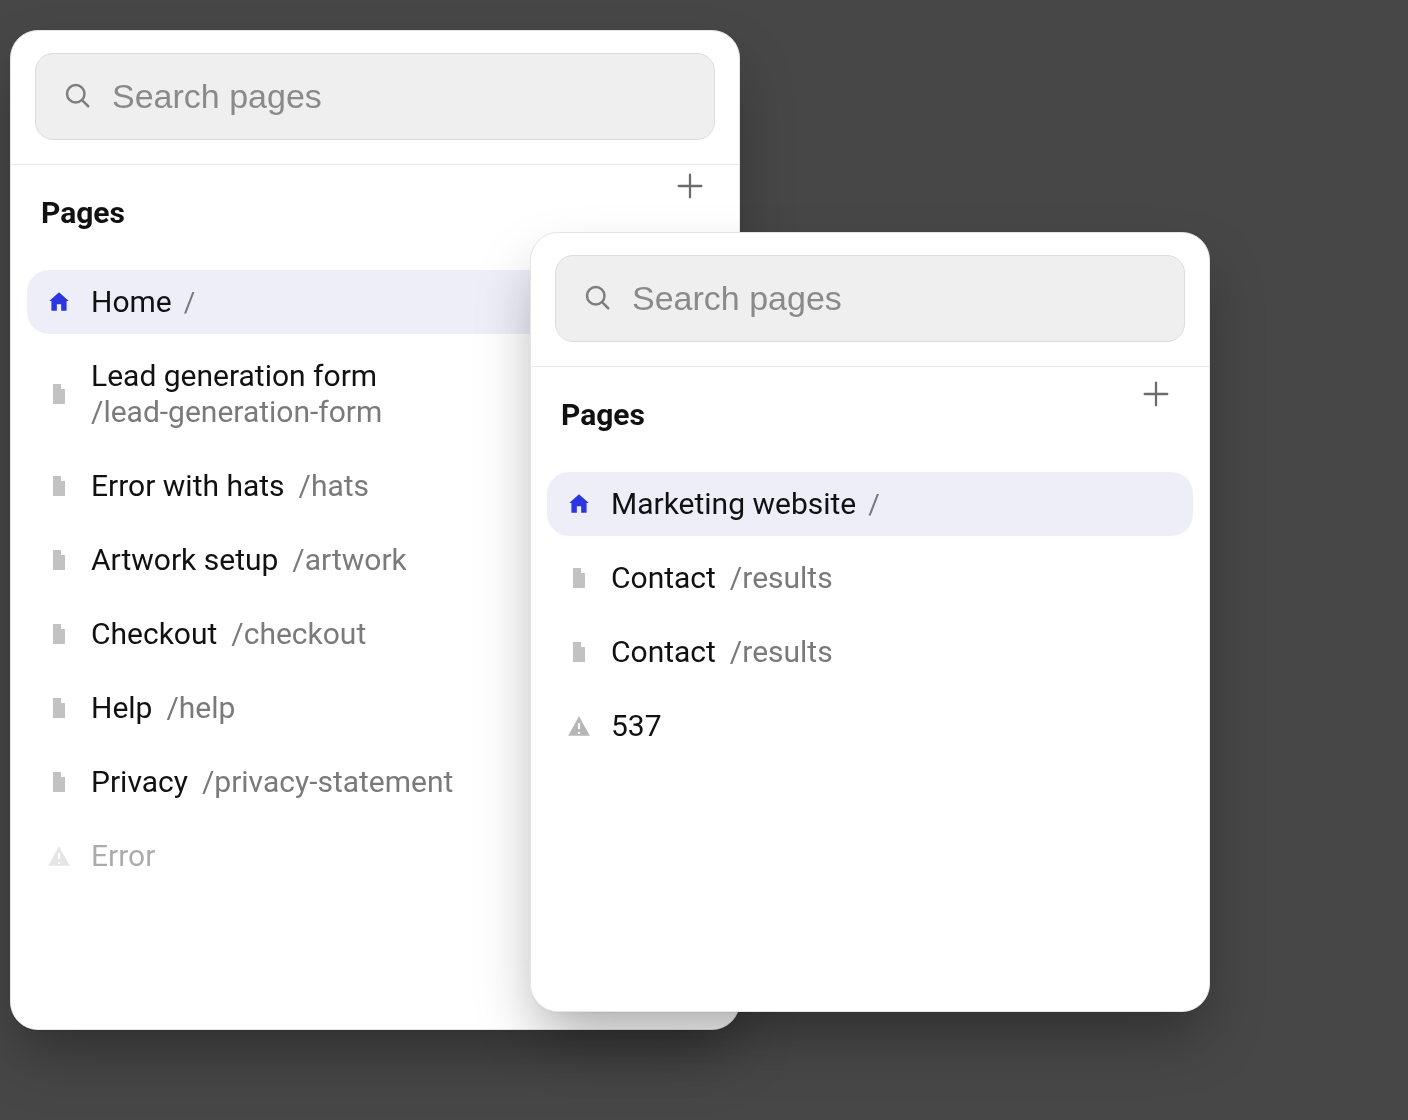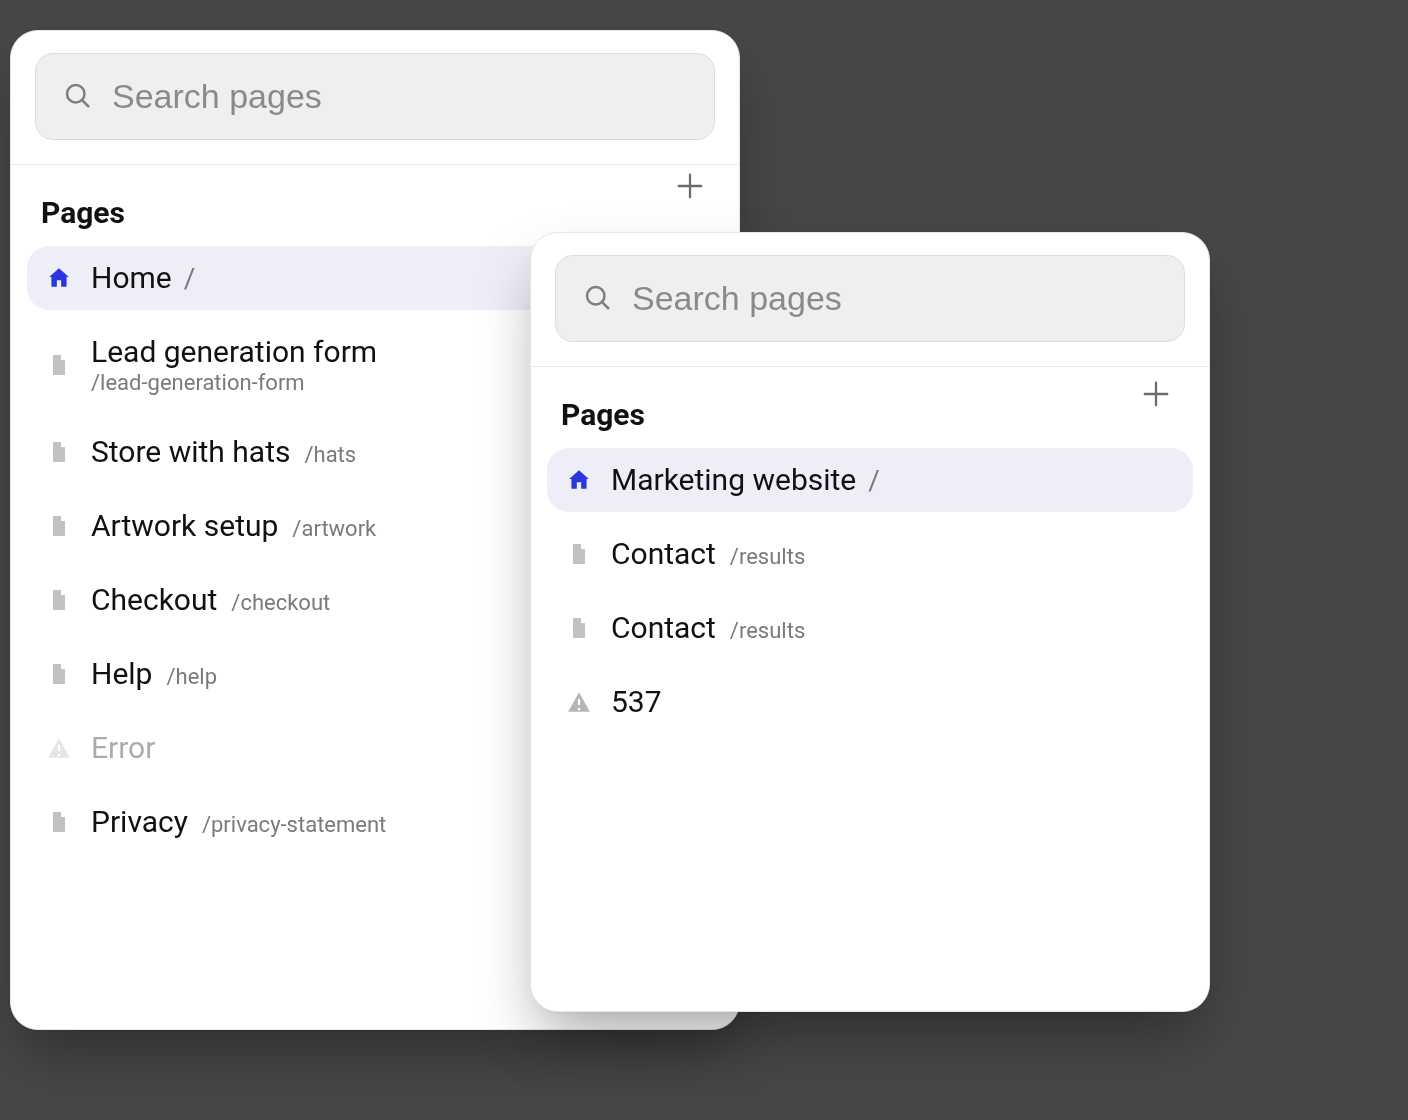--- a/index.html
+++ b/index.html
@@ -98,39 +98,40 @@
     display: flex; flex-direction: column; gap: 10px;
   }
   .page-item {
     display: flex; align-items: center; gap: 18px;
     padding: 14px 18px;
     border-radius: 22px;
     cursor: pointer;
   }
   .page-item.selected {
     background: var(--selected-bg);
+    margin-top: 24px;
   }
   .page-item .icon {
     width: 28px; height: 28px;
     display: flex; align-items: center; justify-content: center;
     flex: 0 0 28px;
   }
   .page-item .labels {
     display: flex; flex-direction: column; line-height: 1.2;
   }
   .page-item.one-line .labels {
     flex-direction: row; align-items: baseline; gap: 14px;
   }
   .page-item .title {
     font-size: 30px;
     color: var(--text-primary);
     font-weight: 400;
   }
   .page-item .path {
-    font-size: 22px;
+    font-size: 30px;
     color: var(--text-secondary);
   }
   .page-item .title-and-slash {
     display: flex; align-items: baseline; gap: 12px;
   }
   .page-item .slash {
     font-size: 28px;
     color: var(--text-secondary);
   }
 
@@ -201,21 +202,21 @@
           </div>
         </div>
         <div class="page-item one-line">
           <span class="icon">
             <svg width="24" height="26" viewBox="0 0 24 24" fill="#c2c2c2">
               <path d="M6 2h8l4 4v16H6V2zm8 0v4h4"></path>
               <path d="M14 2v5h5" fill="#ffffff"></path>
             </svg>
           </span>
           <div class="labels">
-            <span class="title">Store with hats</span>
+            <span class="title">Error with hats</span>
             <span class="path">/hats</span>
           </div>
         </div>
         <div class="page-item one-line">
           <span class="icon">
             <svg width="24" height="26" viewBox="0 0 24 24" fill="#c2c2c2">
               <path d="M6 2h8l4 4v16H6V2zm8 0v4h4"></path>
               <path d="M14 2v5h5" fill="#ffffff"></path>
             </svg>
           </span>
@@ -241,40 +242,40 @@
             <svg width="24" height="26" viewBox="0 0 24 24" fill="#c2c2c2">
               <path d="M6 2h8l4 4v16H6V2zm8 0v4h4"></path>
               <path d="M14 2v5h5" fill="#ffffff"></path>
             </svg>
           </span>
           <div class="labels">
             <span class="title">Help</span>
             <span class="path">/help</span>
           </div>
         </div>
+        <div class="page-item one-line">
+          <span class="icon">
+            <svg width="24" height="26" viewBox="0 0 24 24" fill="#c2c2c2">
+              <path d="M6 2h8l4 4v16H6V2zm8 0v4h4"></path>
+              <path d="M14 2v5h5" fill="#ffffff"></path>
+            </svg>
+          </span>
+          <div class="labels">
+            <span class="title">Privacy</span>
+            <span class="path">/privacy-statement</span>
+          </div>
+        </div>
         <div class="page-item one-line ghost">
           <span class="icon">
             <svg width="26" height="26" viewBox="0 0 24 24" fill="#b6b6b6">
               <path d="M12 3l10 18H2L12 3zm0 6a1 1 0 00-1 1v4a1 1 0 002 0v-4a1 1 0 00-1-1zm0 8.2a1.2 1.2 0 100 2.4 1.2 1.2 0 000-2.4z"></path>
             </svg>
           </span>
           <div class="labels">
             <span class="title">Error</span>
-          </div>
-        </div>
-        <div class="page-item one-line">
-          <span class="icon">
-            <svg width="24" height="26" viewBox="0 0 24 24" fill="#c2c2c2">
-              <path d="M6 2h8l4 4v16H6V2zm8 0v4h4"></path>
-              <path d="M14 2v5h5" fill="#ffffff"></path>
-            </svg>
-          </span>
-          <div class="labels">
-            <span class="title">Privacy</span>
-            <span class="path">/privacy-statement</span>
           </div>
         </div>
       </div>
     <div class="fade"></div>
   </div>
 
   <div class="panel panel-b">
     <div class="search-wrap">
       <div class="search">
         <span class="icon">

